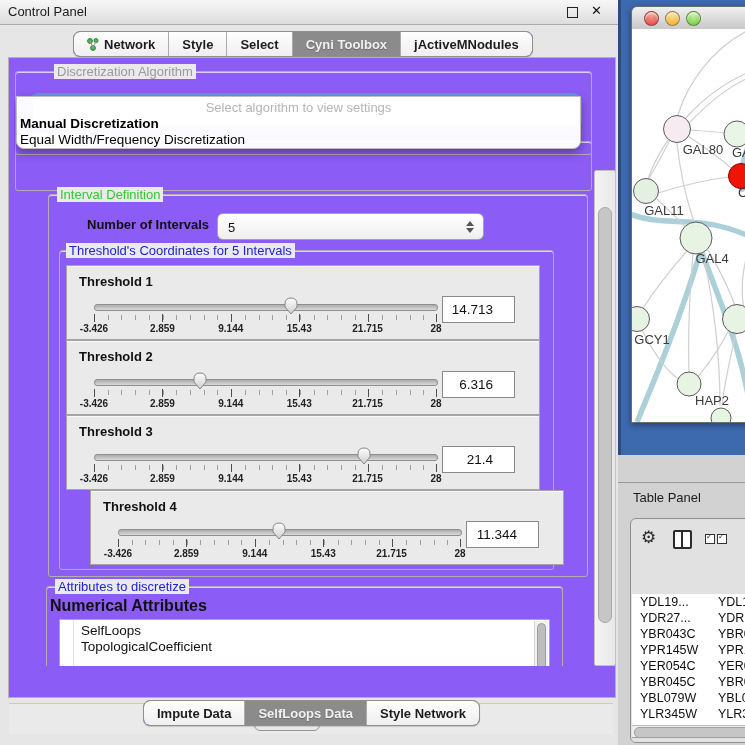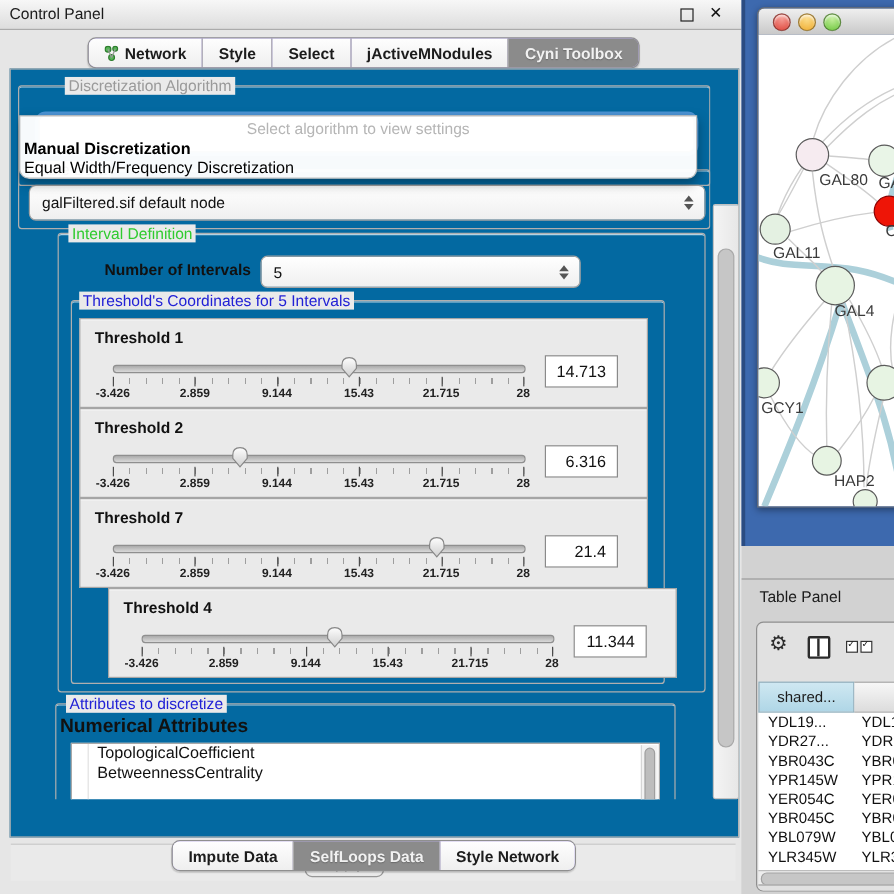--- a/index.html
+++ b/index.html
@@ -4,27 +4,27 @@
 <style>
   html,body{margin:0;padding:0;}
   body{font-family:"Liberation Sans","DejaVu Sans",sans-serif;width:745px;height:745px;overflow:hidden;background:#E6E6E6;}
   #root{position:relative;width:745px;height:745px;}
   
   #left-panel{position:absolute;left:0;top:0;width:618px;height:745px;background:#E6E6E6;}
   #titlebar{position:absolute;left:0;top:0;width:618px;height:24px;background:linear-gradient(#F7F7F7,#DDDDDD);border-bottom:1px solid #ABABAB;}
   #titlebar .t{position:absolute;left:8px;top:4px;font-size:13px;color:#1b1b1b;}
   .win-float{position:absolute;right:40px;top:7px;width:9px;height:9px;border:1.6px solid #222;}
   .win-close{position:absolute;right:16px;top:3px;font-size:13px;font-weight:bold;color:#111;}
-  .tabgroup{position:absolute;display:inline-flex;border:1px solid #8F8F8F;border-radius:7px;overflow:hidden;background:#c4b5fd;height:24px;box-shadow:0 1px 1px rgba(0,0,0,.15);}
+  .tabgroup{position:absolute;display:inline-flex;border:1px solid #8F8F8F;border-radius:7px;overflow:hidden;background:#4c1d95;height:24px;box-shadow:0 1px 1px rgba(0,0,0,.15);}
   .tab{display:flex;align-items:center;gap:5px;padding:0 13px;font-size:13px;font-weight:bold;color:#1c1c1c;background:linear-gradient(#FEFEFE,#EFEFEF);border-left:1px solid #ABABAB;cursor:default;}
   .tab:first-child{border-left:none;}
   .tab.sel{background:#8B8B8B;color:#F1F1F1;text-shadow:0 1px 1px rgba(0,0,0,.25);}
   #top-tabs{left:73px;top:31px;}
   #bottom-tabs{left:143px;top:700px;}
-  #main-panel{position:absolute;left:8px;top:57px;width:606px;height:639px;border:1px solid #B2B2B2;background:#0369a1;}
+  #main-panel{position:absolute;left:8px;top:57px;width:606px;height:639px;border:1px solid #B2B2B2;background:#8b5cf6;}
   #viewport{position:absolute;left:5px;top:6px;width:578px;height:602px;overflow:hidden;}
   .groupbox{position:absolute;border:1px solid #AFAFAF;border-radius:3px;box-shadow:inset 0 1px 0 rgba(255,255,255,.7);}
   .gtitle{position:absolute;top:-8px;font-size:13px;background:#EAEAEA;padding:0 3px;white-space:nowrap;}
   
   .combo{position:absolute;background:linear-gradient(#FFFFFF,#EFEFEF);border:1px solid #A3A3A3;border-radius:6px;font-size:13px;color:#111;}
   .combo .ctext{position:absolute;left:10px;top:50%;transform:translateY(-50%);white-space:nowrap;}
   .combo .arrows{position:absolute;right:9px;top:50%;transform:translateY(-50%);display:flex;flex-direction:column;gap:2px;}
   .arr-up{width:0;height:0;border-left:4px solid transparent;border-right:4px solid transparent;border-bottom:5px solid #555;}
   .arr-dn{width:0;height:0;border-left:4px solid transparent;border-right:4px solid transparent;border-top:5px solid #555;}
   #algo-combo{box-shadow:0 0 0 3px rgba(96,160,228,.8);}
@@ -35,21 +35,21 @@
   #algo-popup .opt2{position:absolute;left:3px;top:35px;font-size:13.5px;color:#000;}
   
   .thr{position:absolute;left:50px;width:472px;height:73px;border:1px solid #A5A5A5;background:#EAEAEA;box-shadow:inset 0 1px 0 rgba(255,255,255,.6);}
   .thr-label{position:absolute;left:12px;top:8px;font-size:13px;font-weight:bold;color:#111;}
   .track-wrap{position:absolute;left:27px;top:0;width:342px;height:73px;}
   .track{position:absolute;left:0;top:38px;width:342px;height:5px;border-radius:3px;background:linear-gradient(#ABABAB,#D9D9D9);border:1px solid #8F8F8F;}
   .handle{position:absolute;top:30px;margin-left:-8px;z-index:5;}
   .ticks-minor{position:absolute;left:0;top:49px;width:343px;height:5px;background-image:repeating-linear-gradient(to right,#9E9E9E 0 1px,transparent 1px 4%);}
   .mt{position:absolute;top:48px;width:1px;height:8px;background:#4d4d4d;}
   .tick-label{position:absolute;top:57px;transform:translateX(-50%);font-size:10px;font-weight:bold;color:#222;white-space:nowrap;}
-  .val{position:absolute;right:24px;top:30px;width:50px;height:25px;background:#fff;border:1px solid #8A8A8A;font-size:13.5px;color:#111;text-align:right;line-height:25px;padding-right:9px;}
+  .val{position:absolute;right:24px;top:30px;width:50px;height:25px;background:#fff;border:1px solid #8A8A8A;font-size:13.5px;color:#111;text-align:right;line-height:25px;padding-right:21px;}
   
   #attr-list{position:absolute;background:#fff;border:1px solid #A8A8A8;}
   #attr-list .item{position:relative;padding-left:21px;font-size:13.5px;color:#111;height:16px;line-height:16px;}
   #attr-gutter{position:absolute;left:13px;top:0;bottom:0;width:1px;background:#E2E2E2;}
   #attr-scroll{position:absolute;right:1px;top:1px;width:13px;bottom:1px;background:#F2F2F2;border-left:1px solid #D5D5D5;}
   #attr-scroll .th{position:absolute;left:2px;right:2px;top:2px;height:56px;background:#BDBDBD;border:1px solid #9E9E9E;border-radius:5px;}
   
   #v-scroll{position:absolute;left:585px;top:112px;width:20px;height:494px;background:linear-gradient(to right,#F4F4F4,#E7E7E7);border:1px solid #C2C2C2;border-radius:2px;}
   #v-scroll .th{position:absolute;left:3px;width:12px;top:36px;height:414px;background:#C6C6C6;border:1px solid #A8A8A8;border-radius:7px;}
   #apply-row{position:absolute;left:0;top:645px;width:604px;height:30px;border-top:1px solid #C9C9C9;background:#EAEAEA;}
@@ -106,51 +106,44 @@
             <line x1="9" y1="3" x2="6" y2="10" stroke="#9a9a9a"></line>
           </svg>
         <span>Network</span>
       </div>
       <div class="tab">
           <span>Style</span>
         </div>
       <div class="tab">
           <span>Select</span>
         </div>
-      <div class="tab">
-          <span>jActiveMNodules</span>
-        </div>
       <div class="tab sel">
           <span>Cyni Toolbox</span>
+        </div>
+      <div class="tab">
+          <span>jActiveMNodules</span>
         </div>
     </div>
 
     <div id="main-panel">
       <div id="viewport">
 
         <div class="groupbox" style="left:1px;top:7px;width:575px;height:82px;">
           <span class="gtitle gray-title" style="left:38px;">Discretization Algorithm</span>
           <div class="combo" id="algo-combo" style="left:16px;top:24px;width:545px;height:29px;"></div>
 
           <div id="algo-popup">
             <div class="hint">Select algorithm to view settings</div>
             <div class="opt1">Manual Discretization</div>
             <div class="opt2">Equal Width/Frequency Discretization</div>
           </div>
         </div>
 
         <div class="groupbox" style="left:1px;top:77px;width:575px;height:48px;">
           <span class="gtitle" style="left:8px;color:#111;">Table Data</span>
-          <div class="combo" style="left:8px;top:12px;width:562px;height:28px;">
-            <span class="ctext">galFiltered.sif default node</span>
-            <span class="arrows">
-                <span class="arr-up"></span>
-                <span class="arr-dn"></span>
-              </span>
-          </div>
         </div>
 
         <div class="groupbox" style="left:34px;top:130px;width:538px;height:381px;">
           <span class="gtitle green" style="left:8px;">Interval Definition</span>
           <span style="position:absolute;left:38px;top:22px;font-size:13px;font-weight:bold;color:#111;">Number of Intervals</span>
           <div class="combo" style="left:168px;top:18px;width:265px;height:25px;">
             <span class="ctext">5</span>
             <span class="arrows">
                 <span class="arr-up"></span>
                 <span class="arr-dn"></span>
@@ -208,21 +201,21 @@
                 <span class="tick-label" style="left:80%">21.715</span>
                 <span class="tick-label" style="left:100%">28</span>
                 <svg class="handle" width="16" height="20" style="left: 30.9998%;">
                     <path d="M2 8 Q2 2 8 2 Q14 2 14 8 L14 11 L8 18 L2 11 Z" fill="url(#hgrad)" stroke="#878787"></path>
                   </svg>
               </div>
               <div class="val">6.316</div>
             </div>
 
             <div class="thr" style="left:6px;top:164px;">
-              <div class="thr-label">Threshold 7</div>
+              <div class="thr-label">Threshold 3</div>
               <div class="track-wrap">
                 <div class="track"></div>
                 <div class="ticks-minor"></div>
                 <span class="mt" style="left:0%"></span>
                   <span class="mt" style="left:20%"></span>
                   <span class="mt" style="left:40%"></span>
                   <span class="mt" style="left:60%"></span>
                   <span class="mt" style="left:80%"></span>
                   <span class="mt" style="left:100%"></span>
                 <span class="tick-label" style="left:0%">-3.426</span>
@@ -262,22 +255,22 @@
               <div class="val">11.344</div>
             </div>
           </div>
         </div>
 
         <div class="groupbox" style="left:32px;top:522px;width:515px;height:150px;">
           <span class="gtitle blue" style="left:8px;">Attributes to discretize</span>
           <span style="position:absolute;left:3px;top:10px;font-size:16px;font-weight:bold;color:#111;">Numerical Attributes</span>
           <div id="attr-list" style="left:12px;top:32px;width:489px;height:90px;">
             <div id="attr-gutter"></div>
+            <div class="item" style="margin-top:3px;">SelfLoops</div>
             <div class="item">TopologicalCoefficient</div>
-            <div class="item">BetweennessCentrality</div>
             <div id="attr-scroll">
                 <div class="th"></div>
               </div>
           </div>
         </div>
       </div>
 
       <div id="v-scroll">
           <div class="th"></div>
         </div>
@@ -365,24 +358,20 @@
       </div>
     </div>
 
     <div id="table-area">
       <span id="tp-title">Table Panel</span>
       <div id="tp-window">
         <span class="tpgear">⚙</span>
         <span class="tpcols"></span>
         <span class="cb" style="left:74px;"></span>
         <span class="cb" style="left:86px;"></span>
-        <div id="tp-header">
-          <div id="tp-h1">shared...</div>
-          <div id="tp-h2"></div>
-        </div>
         <div id="tp-rows">
           <div class="tprow">
               <span class="c1">YDL19...</span>
               <span class="c2">YDL1</span>
             </div>
           <div class="tprow">
               <span class="c1">YDR27...</span>
               <span class="c2">YDR2</span>
             </div>
           <div class="tprow">

